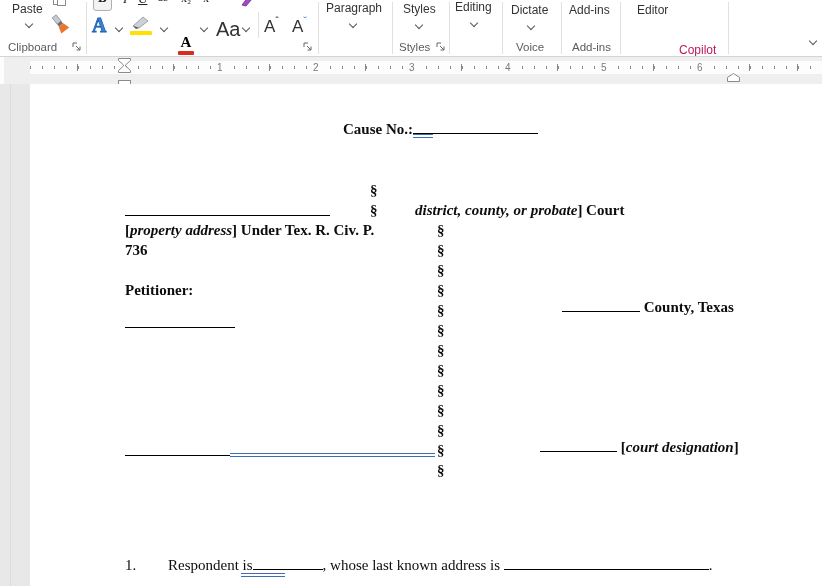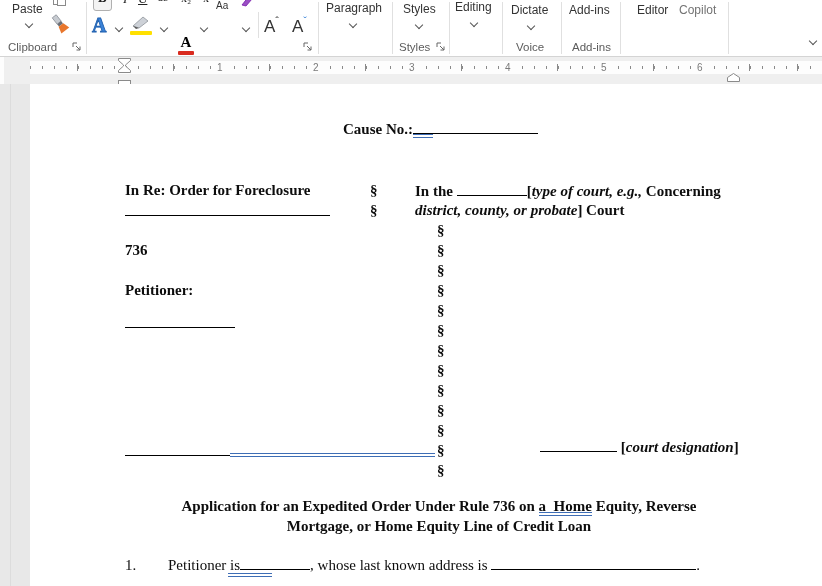--- a/index.html
+++ b/index.html
@@ -13,21 +13,21 @@
   .abs { position:absolute; }
   .rb-lbl { font-size:12px; color:#333; white-space:nowrap; }
   .grp-lbl { font-size:11.5px; color:#5c5c5c; white-space:nowrap; }
   .chev { display:inline-block; width:6px; height:6px; border-right:1.4px solid #555;
           border-bottom:1.4px solid #555; transform:rotate(45deg); }
   .sep { position:absolute; top:2px; bottom:2px; width:1px; background:#e0e0e0; }
   .cutrow { font-family:"Liberation Serif", serif; color:#222; font-size:13px; }
   .boxed { border:1px solid #b0b0b0; border-radius:3px; background:#f3f3f3; padding:0 4px;
            font-weight:bold; }
   .launcher svg { display:block; }
-  .copilot { color:#737373; }
+  .copilot { color:#be185d;margin-top:40px; }
   .bigA { font-size:20px; font-weight:bold; color:#3b83d8; -webkit-text-stroke:0.8px #1f5fae;
           font-family:"Liberation Serif", serif; line-height:20px; }
   .colorbar { position:absolute; left:0; bottom:0; height:4px; border-radius:1px; }
 
   
   .rulerbar { position:absolute; left:0; top:57px; width:822px; height:27px; background:#efefef; }
   .hband { position:absolute; left:30px; right:0; top:4px; height:13px; background:#fdfdfd; }
   .tick-s { position:absolute; left:0; right:0; top:5px; height:3px;
             background:repeating-linear-gradient(90deg,#8a8a8a 0 1px,transparent 1px 12px); }
   .tick-h { position:absolute; left:47px; right:0; top:3px; height:7px;
@@ -110,21 +110,21 @@
         <path d="M3 11 L9 13 L6 14 Z" fill="#555"></path>
       </svg>
       <span class="colorbar" style="width:22px; background:#ffe000;"></span>
     </div>
     <span class="abs chev" style="left:161px; top:25px;"></span>
     <div class="abs rel" style="left:178px; top:14px; width:16px; height:21px; font-family:'Liberation Serif',serif; font-weight:bold; font-size:15px; text-align:center;">
       <span>A</span>
       <span class="colorbar" style="width:16px; background:#d92b1f;"></span>
     </div>
     <span class="abs chev" style="left:201px; top:25px;"></span>
-    <span class="abs" style="left:216px; top:0; font-size:10px; color:#333;">Aa</span>
+    <span class="abs" style="left:216px; top:18px; font-size:20px; color:#333;">Aa</span>
     <span class="abs chev" style="left:243px; top:25px;"></span>
     <div class="sep" style="left:258px; top:12px; bottom:18px;"></div>
     <div class="abs" style="left:264px; top:15px; font-size:17px; color:#333;">
       <span>A</span><span style="font-size:11px; vertical-align:7px;">ˆ</span>
     </div>
     <div class="abs" style="left:292px; top:15px; font-size:17px; color:#333;">
       <span>A</span><span style="font-size:11px; vertical-align:7px; color:#2e7cd6;">ˇ</span>
     </div>
     <div class="abs grp-lbl" style="left:178px; top:41px;margin-top:23px;">Font</div>
     <div class="abs launcher" style="left:303px; top:42px;">
@@ -202,25 +202,25 @@
 
   <div class="docarea">
     <div class="gutterline"></div>
 
     <div class="page">
 
       <div class="line b" style="left:313px; top:34px;">
         <span>Cause No.:</span><span class="blank" style="width:125px;"><i class="gm" style="left:0; width:20px; bottom:-5px;"></i></span>
       </div>
 
-      <div class="line b" style="left:95px; top:96px;">
-        <span>In Re: Order for Foreclosure</span>
-      </div>
       <div class="line" style="left:95px; top:116px;">
         <span class="blank" style="width:205px;"></span>
+      </div>
+      <div class="line b" style="left:95px; top:136px;">
+        <span>[</span><span class="i">property address</span><span>] Under Tex. R. Civ. P.</span>
       </div>
       <div class="line b" style="left:95px; top:156px;">
         <span>736</span>
       </div>
       <div class="line b" style="left:95px; top:196px;">
         <span>Petitioner:</span>
       </div>
       <div class="line" style="left:95px; top:228px;">
         <span class="blank" style="width:110px;"></span>
       </div>
@@ -242,34 +242,30 @@
         <span>§</span>
         <span>§</span>
         <span>§</span>
         <span>§</span>
         <span>§</span>
         <span>§</span>
         <span>§</span>
         <span>§</span>
       </div>
 
-      <div class="line b" style="left:385px; top:96px;">
-        <span>In the </span><span class="blank" style="width:70px;"></span><span>[</span><span class="i">type of court, e.g.,</span><span> Concerning</span>
-      </div>
       <div class="line b" style="left:385px; top:116px;">
         <span class="i">district, county, or probate</span><span>] Court</span>
       </div>
+      <div class="line b" style="left:532px; top:212px;">
+        <span class="blank" style="width:78px;"></span><span> County, Texas</span>
+      </div>
       <div class="line b" style="left:510px; top:352px;">
         <span class="blank" style="width:77px;"></span><span> [</span><span class="i">court designation</span><span>]</span>
       </div>
 
-      <div class="heading">
-        <div><span>Application for an Expedited Order Under Rule 736 on </span><span class="rel pre"><span>a  Home</span><i class="gm" style="left:0; right:0; bottom:-2px;"></i></span><span> Equity, Reverse</span></div>
-        <div>Mortgage, or Home Equity Line of Credit Loan</div>
-      </div>
 
       <div class="line" style="left:95px; top:470px;">
-        <span style="display:inline-block; width:43px;">1.</span><span>Petitioner </span><span class="rel nw"><span>is</span><span class="blank" style="width:70px;"></span><i class="gm" style="left:-2px; width:44px; bottom:-4px;"></i></span><span>, whose last known address is </span><span class="blank" style="width:205px;"></span><span>.</span>
+        <span style="display:inline-block; width:43px;">1.</span><span>Respondent </span><span class="rel nw"><span>is</span><span class="blank" style="width:70px;"></span><i class="gm" style="left:-2px; width:44px; bottom:-4px;"></i></span><span>, whose last known address is </span><span class="blank" style="width:205px;"></span><span>.</span>
       </div>
 
     </div>
   </div>
 </div>
 
 </body></html>

